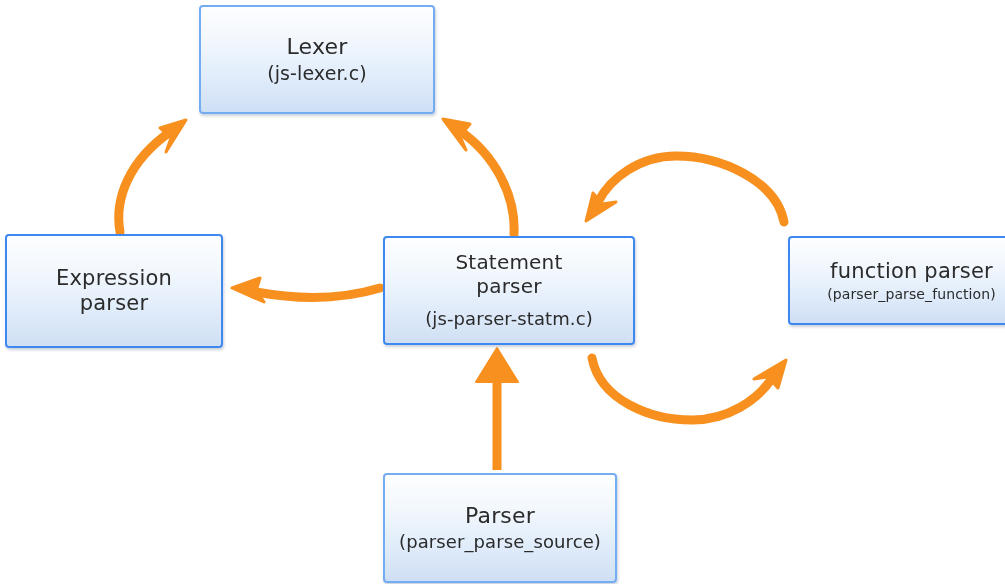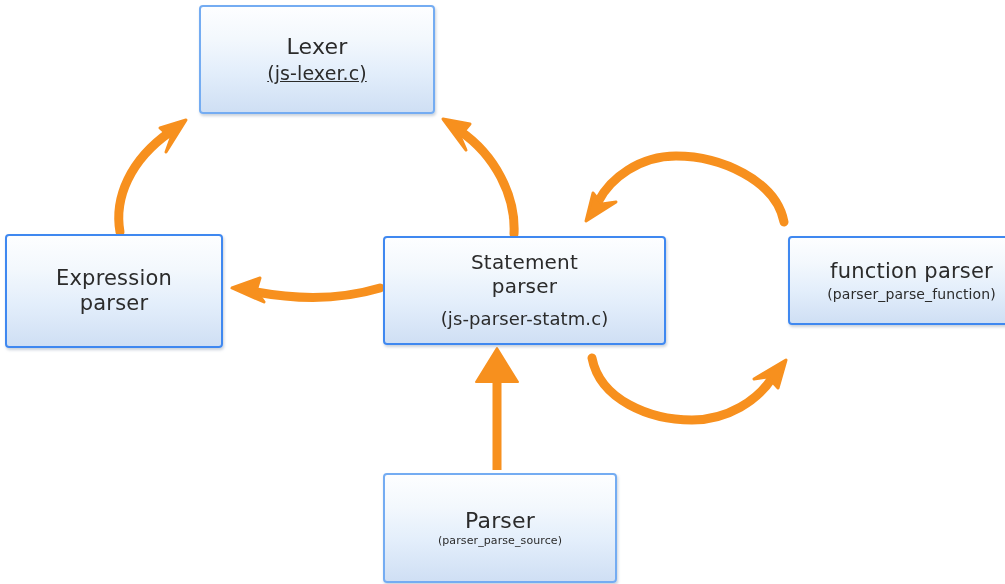--- a/index.html
+++ b/index.html
@@ -52,37 +52,37 @@
   
   #node-lexer {
     left: 199px; top: 5px; width: 236px; height: 109px;
     border: 2px solid #74acf2;
   }
   #node-expression-parser {
     left: 5px; top: 234px; width: 218px; height: 114px;
     border: 2px solid #3f88f0;
   }
   #node-statement-parser {
-    left: 383px; top: 236px; width: 283px; height: 109px;
+    left: 383px; top: 236px; width: 252px; height: 109px;
     border: 2px solid #3f88f0;
   }
   #node-function-parser {
     left: 788px; top: 236px; width: 247px; height: 89px;
     border: 2px solid #3f88f0;
   }
   #node-parser {
     left: 383px; top: 473px; width: 234px; height: 110px;
     border: 2px solid #74acf2;
   }
   #node-lexer .title { font-size: 22px; }
-  #node-lexer .sub { font-size: 19px; text-decoration: underline; }
+  #node-lexer .sub { font-size: 19px; }
   #node-function-parser .title { font-size: 21px; }
   #node-function-parser .sub { font-size: 14px; }
   #node-parser .title { font-size: 22px; }
-  #node-parser .sub { font-size: 11px; }
+  #node-parser .sub { font-size: 18px; }
   #node-expression-parser .sub { font-size: 17px; }
   #node-statement-parser .title { font-size: 20px; }
   #node-statement-parser .sub { font-size: 18px; margin-top: 10px; }
 </style>
 </head>
 <body>
 
 <div id="canvas">
 
   <svg id="arrow-layer" viewBox="0 0 1005 584" width="1005" height="584" xmlns="http://www.w3.org/2000/svg">

